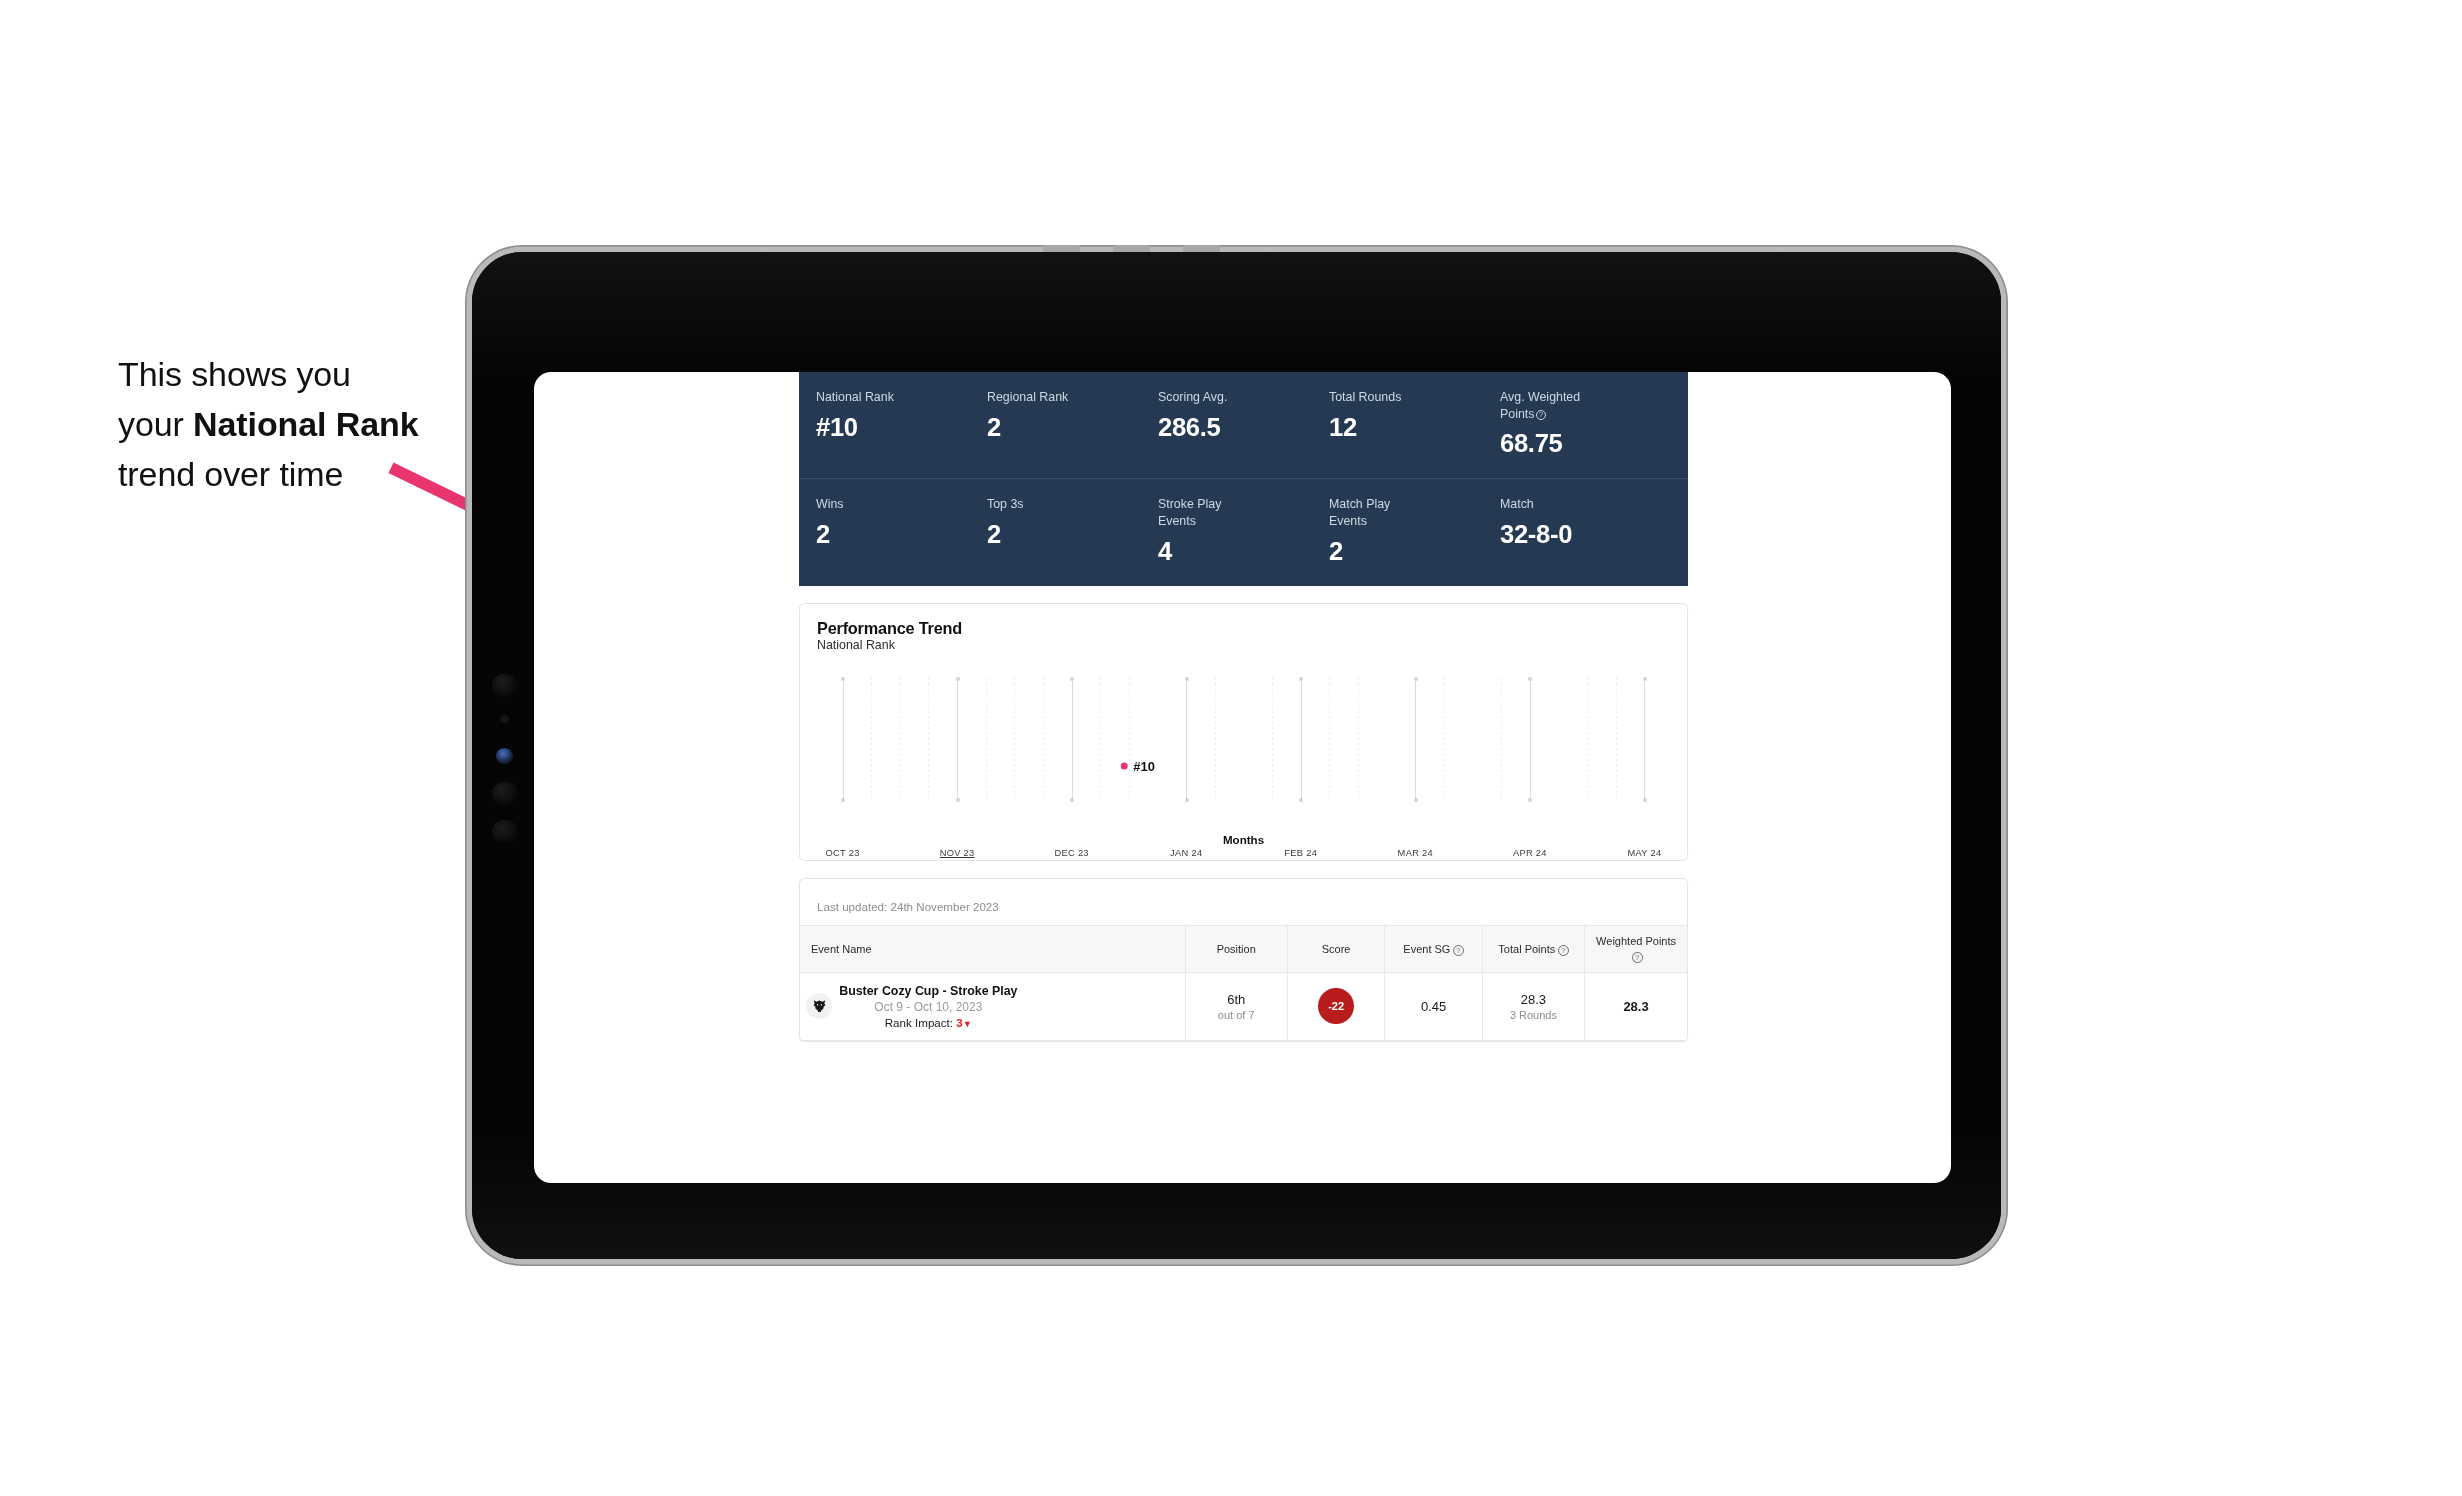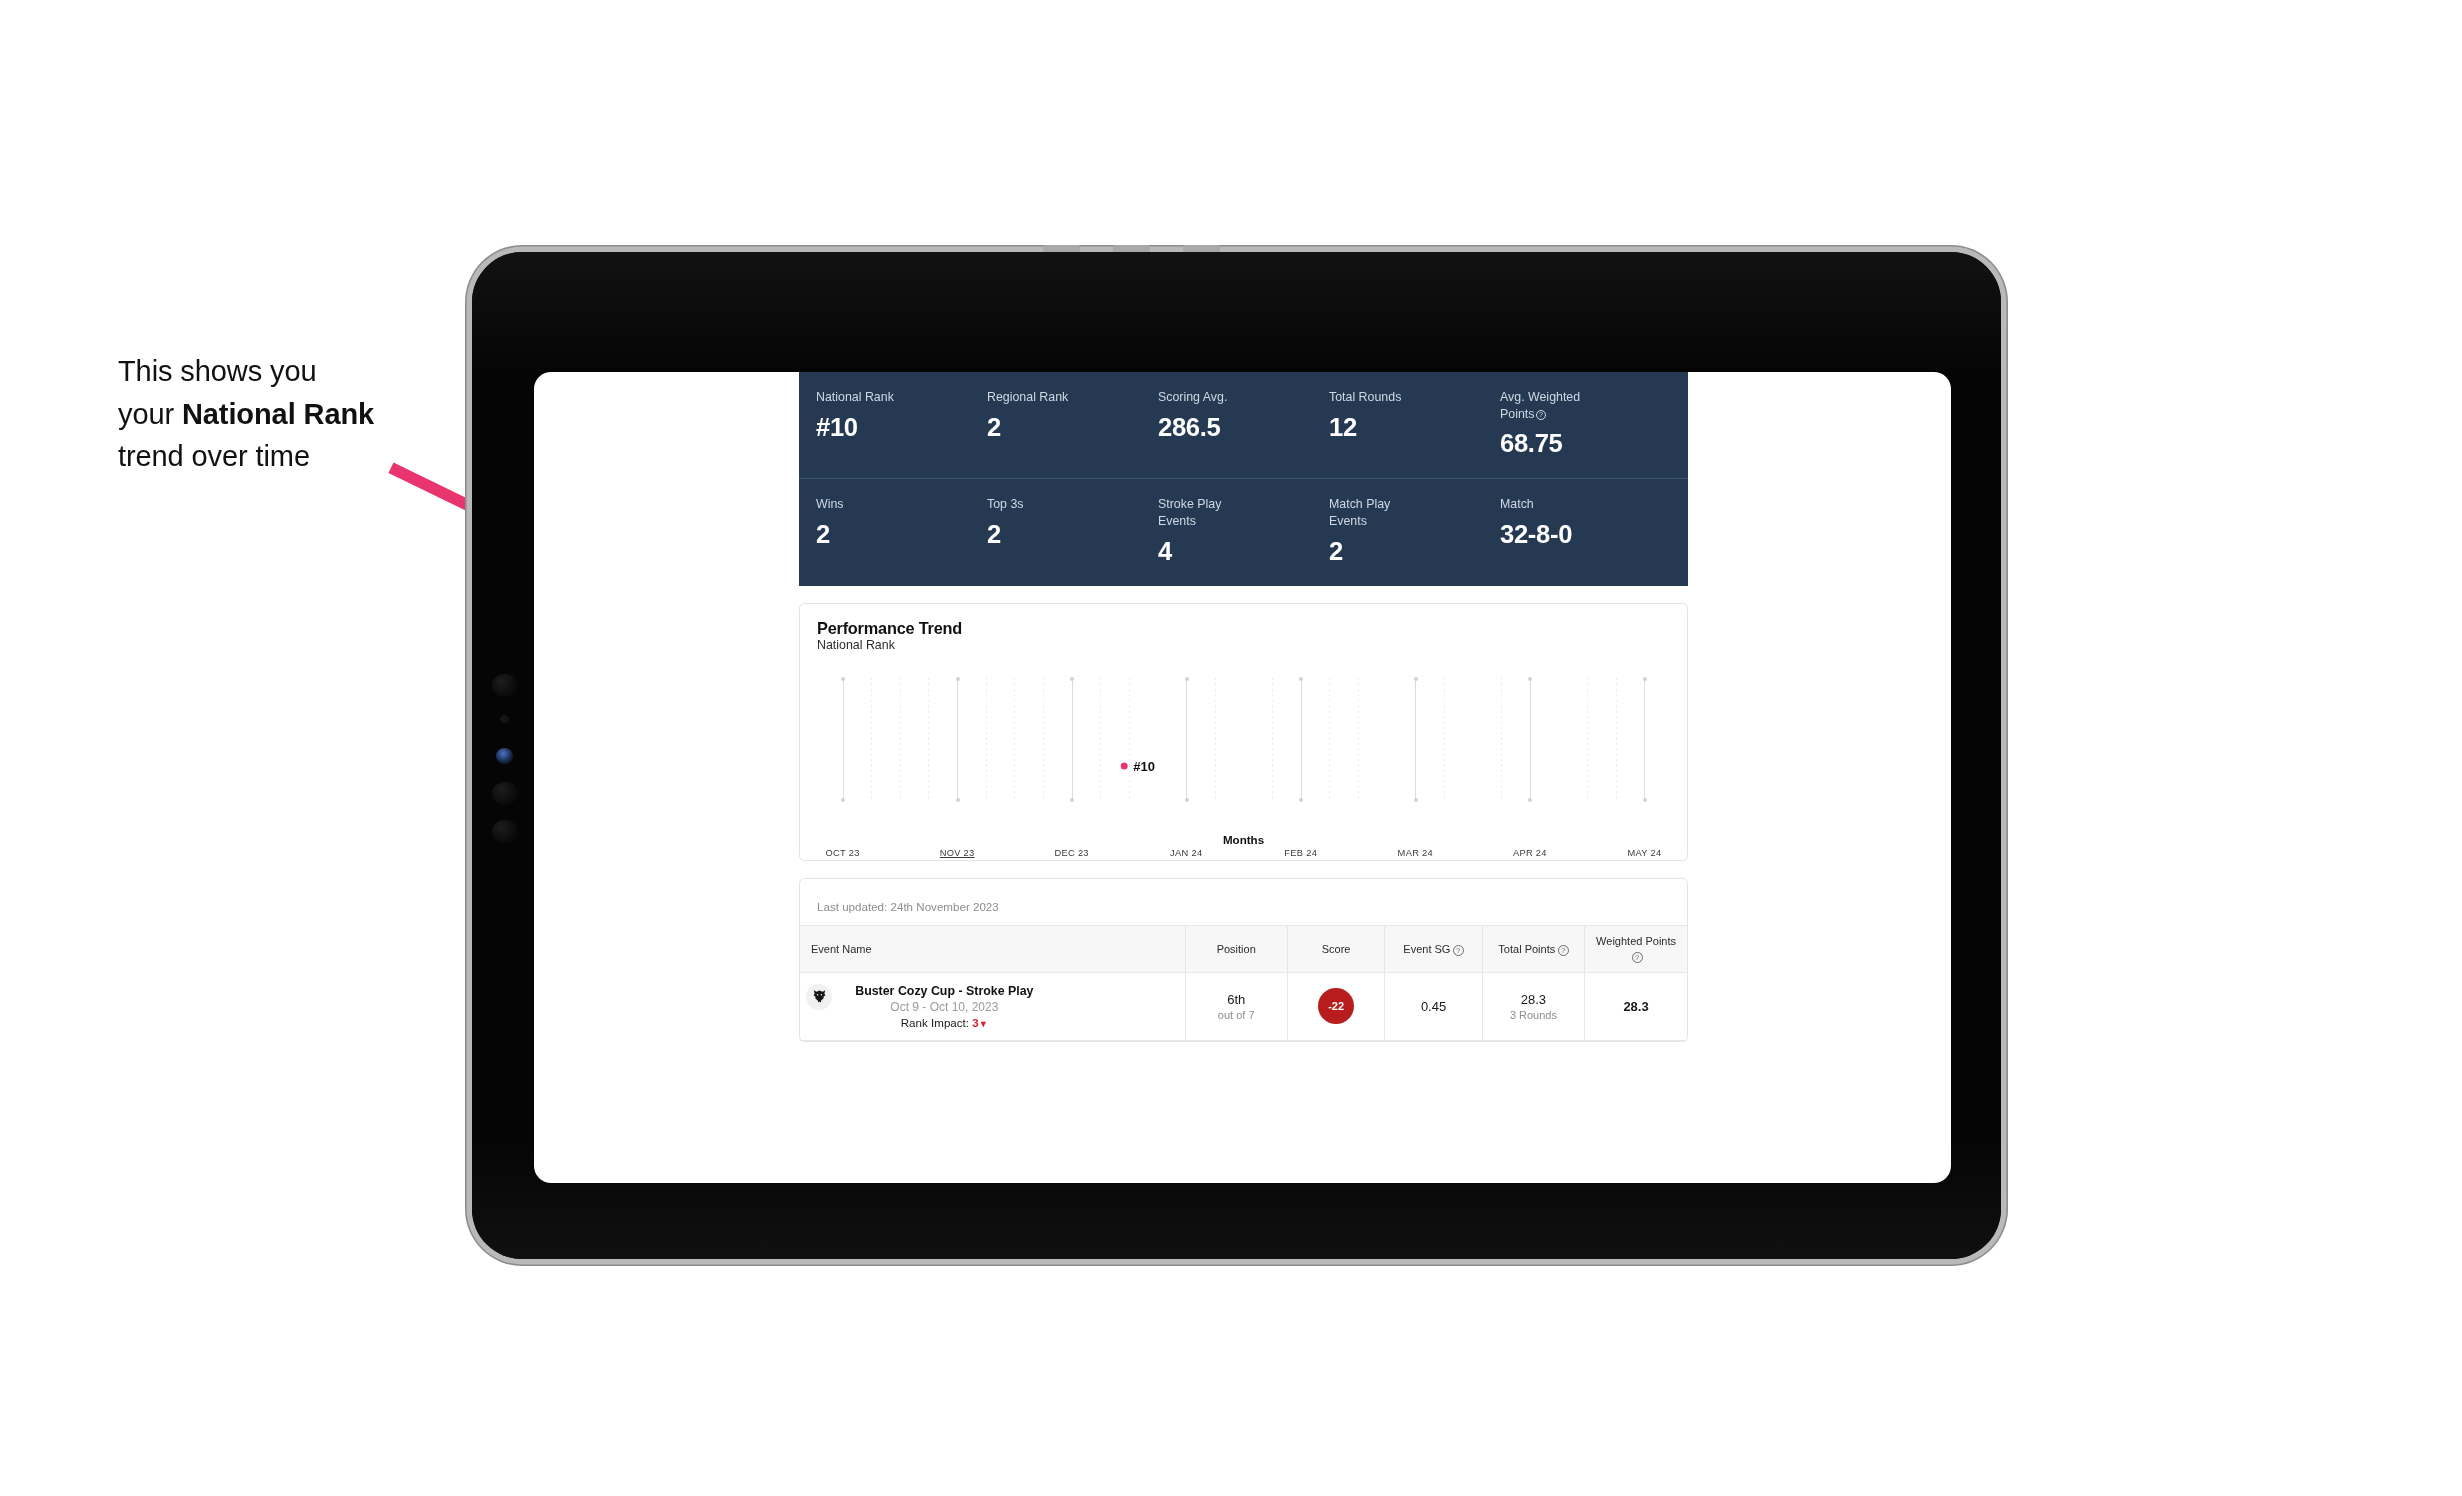--- a/index.html
+++ b/index.html
@@ -9,21 +9,21 @@
     font-family: "Liberation Sans", sans-serif;
     overflow: hidden;
   }
   #stage { position: relative; width: 2462px; height: 1496px; }
 
   
   .annotation {
     position: absolute;
     left: 118px; top: 350px;
     width: 310px;
-    font-size: 29px;
+    font-size: 34px;
     line-height: 1.47;
     color: #111111;
     letter-spacing: -0.1px;
   }
   .annotation b { font-weight: 700; }
 
   .arrow-svg {
     position: absolute;
     left: 0; top: 0;
     width: 2462px; height: 1496px;
@@ -245,21 +245,21 @@
   table.events tbody td {
     border-bottom: 0.8px solid #e7e7ea;
     padding: 11px 6.2px;
     text-align: center;
     vertical-align: middle;
     font-size: 13px;
     color: #1a1a1a;
   }
   table.events tbody td + td { border-left: 0.8px solid #e7e7ea; }
   td.name-cell { text-align: left; padding-left: 11px; }
-  .ev-flex { display: flex; gap: 23px; }
+  .ev-flex { display: flex; align-items: center; gap: 7px; }
   .ev-logo {
     flex: 0 0 auto;
     width: 26px; height: 26px;
     border-radius: 50%;
     background: #f1f1f2;
     display: flex; align-items: center; justify-content: center;
   }
   .ev-name { font-size: 12.4px; font-weight: 700; color: #111; }
   .ev-dates { font-size: 12px; color: #9a9aa0; margin-top: 2.3px; }
   .ev-rank { font-size: 11.6px; color: #1a1a1a; margin-top: 2.3px; }

